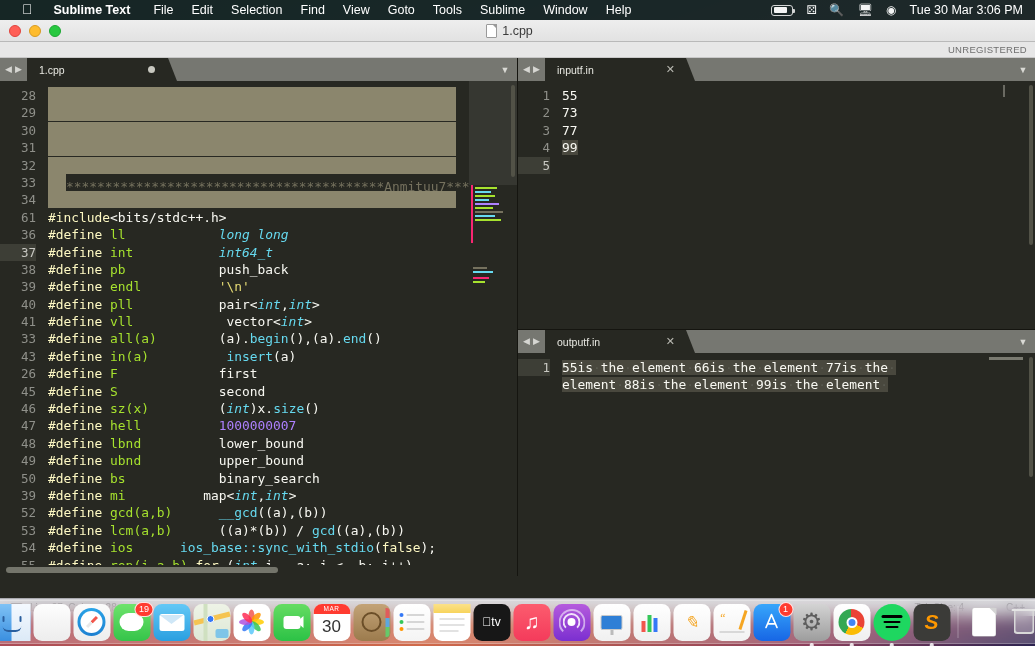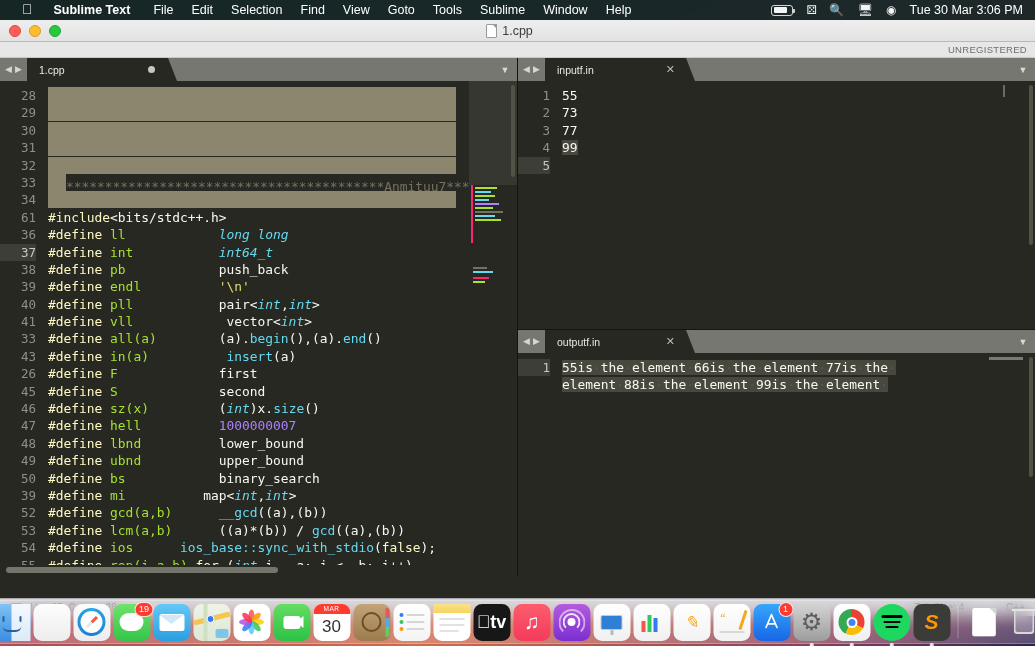--- a/index.html
+++ b/index.html
@@ -508,21 +508,21 @@
         <b style="flex:1;height:2px;background:#d6d6d6;display:block;border-radius:1px"></b>
       </i>
     </div>
     <div class="dk" style="background: rgb(255, 255, 255);">
       <i style="position:absolute;left:0;right:0;top:0;height:9px;background:linear-gradient(#fbe189,#f7d45c)"></i>
       <i style="position:absolute;left:6px;right:6px;top:14px;height:2px;background:#e2e2e2"></i>
       <i style="position:absolute;left:6px;right:6px;top:20px;height:2px;background:#e2e2e2"></i>
       <i style="position:absolute;left:6px;right:12px;top:26px;height:2px;background:#e2e2e2"></i>
     </div>
     <div class="dk" style="background: rgb(23, 23, 23);">
-      <span style="color:#fff;font-size:18px;font-weight:bold">tv</span>
+      <span style="color:#fff;font-size:12px;font-weight:normal">tv</span>
     </div>
     <div class="dk" style="background: linear-gradient(rgb(252, 92, 110), rgb(244, 59, 91));">
       <span style="color:#fff;font-size:21px">♫</span>
     </div>
     <div class="dk" style="background: linear-gradient(rgb(181, 91, 221), rgb(123, 47, 208));">
       <i style="width:8px;height:8px;border-radius:50%;background:#fff"></i>
       <i style="position:absolute;width:18px;height:18px;border-radius:50%;border:2px solid rgba(255,255,255,.85);border-bottom-color:transparent"></i>
       <i style="position:absolute;width:27px;height:27px;border-radius:50%;border:2px solid rgba(255,255,255,.55);border-bottom-color:transparent"></i>
     </div>
     <div class="dk" style="background: linear-gradient(rgb(255, 255, 255), rgb(240, 240, 240));">

